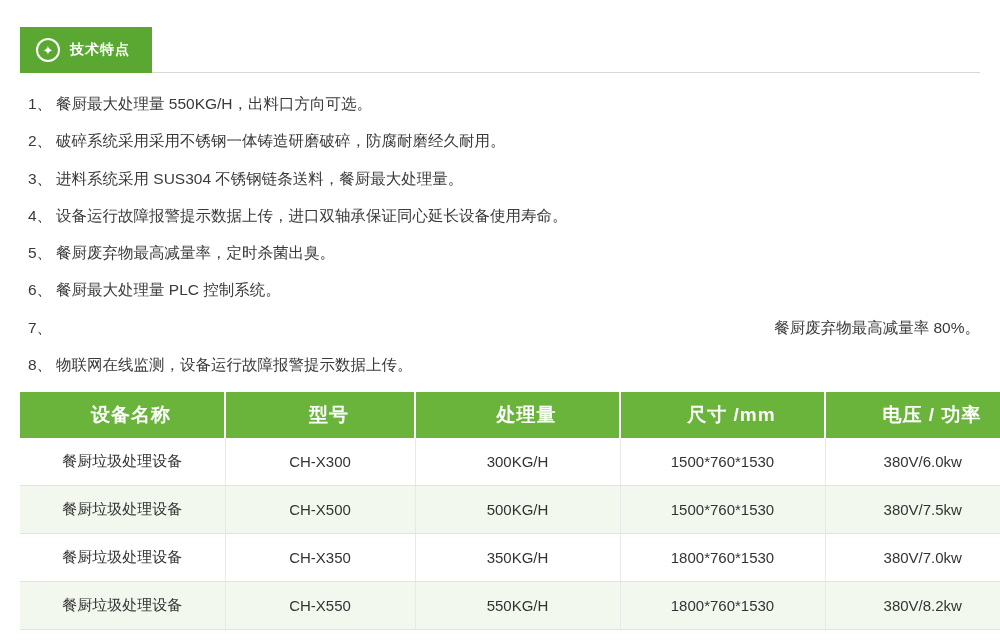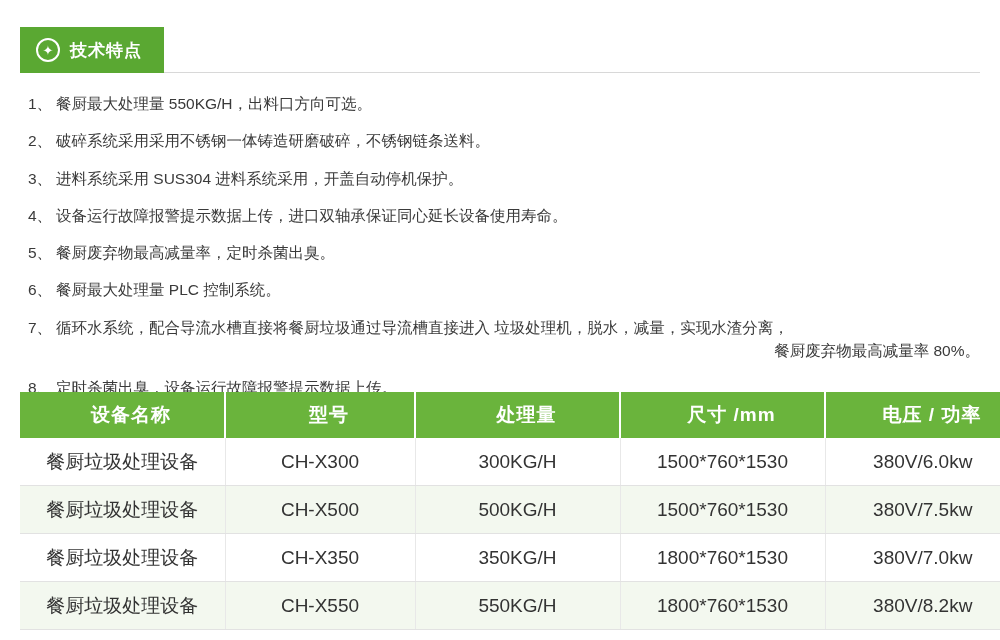--- a/index.html
+++ b/index.html
@@ -57,21 +57,21 @@
     align-items: center;
     justify-content: center;
     color: #ffffff;
     font-size: 13px;
     line-height: 1;
     margin-right: 10px;
     flex: none;
   }
   .header-title {
     color: #ffffff;
-    font-size: 17px;
+    font-size: 14px;
     font-weight: bold;
     letter-spacing: 1px;
     white-space: nowrap;
   }
 
   
   .features {
     margin-top: 18px;
     padding-left: 8px;
   }
@@ -116,21 +116,21 @@
     height: 44px;
     border-right: 2px solid #ffffff;
     text-align: center;
     letter-spacing: 1px;
     padding-left: 19px;
   }
   .spec-table th:last-child { border-right: none; }
   .spec-table td {
     height: 45px;
     text-align: center;
-    font-size: 19px;
+    font-size: 15px;
     color: #333333;
     border-bottom: 1px solid #e2e2e2;
     border-right: 1px solid #e8e8e8;
   }
   .spec-table td:last-child { border-right: none; }
   .spec-table tbody tr:nth-child(odd) td { background: #ffffff; }
   .spec-table tbody tr:nth-child(even) td { background: #f3f8ef; }
   .col-1 { width: 205px; }
   .col-2 { width: 190px; }
   .col-3 { width: 205px; }
@@ -152,54 +152,53 @@
 
   <div class="features">
 
     <div class="feature-item">
       <span class="feature-num">1、</span>
       <span class="feature-text">餐厨最大处理量 550KG/H，出料口方向可选。</span>
     </div>
 
     <div class="feature-item">
       <span class="feature-num">2、</span>
-      <span class="feature-text">破碎系统采用采用不锈钢一体铸造研磨破碎，不锈钢链条送料。</span>
+      <span class="feature-text">破碎系统采用采用不锈钢一体铸造研磨破碎，防腐耐磨经久耐用。</span>
     </div>
 
     <div class="feature-item">
       <span class="feature-num">3、</span>
-      <span class="feature-text">进料系统采用 SUS304 进料系统采用，开盖自动停机保护。</span>
+      <span class="feature-text">进料系统采用 SUS304 不锈钢链条送料，餐厨最大处理量。</span>
     </div>
 
     <div class="feature-item">
       <span class="feature-num">4、</span>
       <span class="feature-text">设备运行故障报警提示数据上传，进口双轴承保证同心延长设备使用寿命。</span>
     </div>
 
     <div class="feature-item">
       <span class="feature-num">5、</span>
       <span class="feature-text">餐厨废弃物最高减量率，定时杀菌出臭。</span>
     </div>
 
     <div class="feature-item">
       <span class="feature-num">6、</span>
       <span class="feature-text">餐厨最大处理量 PLC 控制系统。</span>
     </div>
 
     <div class="feature-item">
       <span class="feature-num">7、</span>
       <span class="feature-text">
-        <span>循环水系统，配合导流水槽直接将餐厨垃圾通过导流槽直接进入 垃圾处理机，脱水，减量，实现水渣分离，</span>
         <span class="line2">餐厨废弃物最高减量率 80%。</span>
       </span>
     </div>
 
     <div class="feature-item">
       <span class="feature-num">8、</span>
-      <span class="feature-text">定时杀菌出臭，设备运行故障报警提示数据上传。</span>
+      <span class="feature-text">物联网在线监测，设备运行故障报警提示数据上传。</span>
     </div>
 
   </div>
 
   <table class="spec-table">
     <colgroup>
       <col class="col-1">
         <col class="col-2">
         <col class="col-3">
         <col class="col-4">

